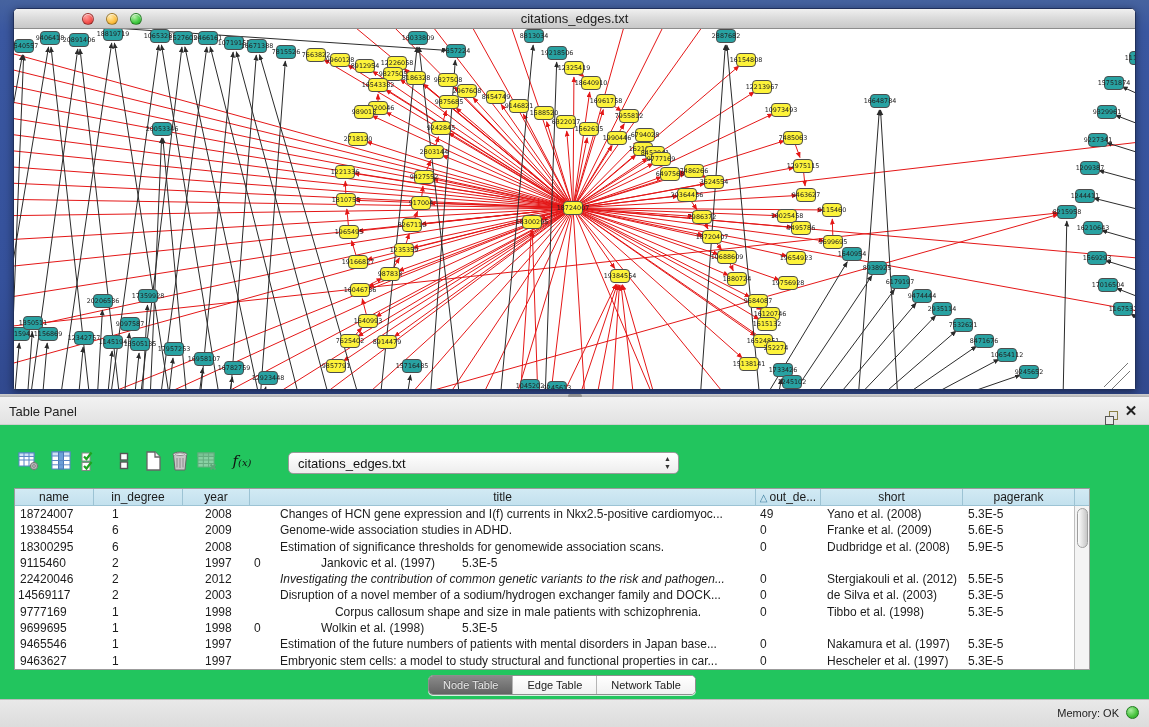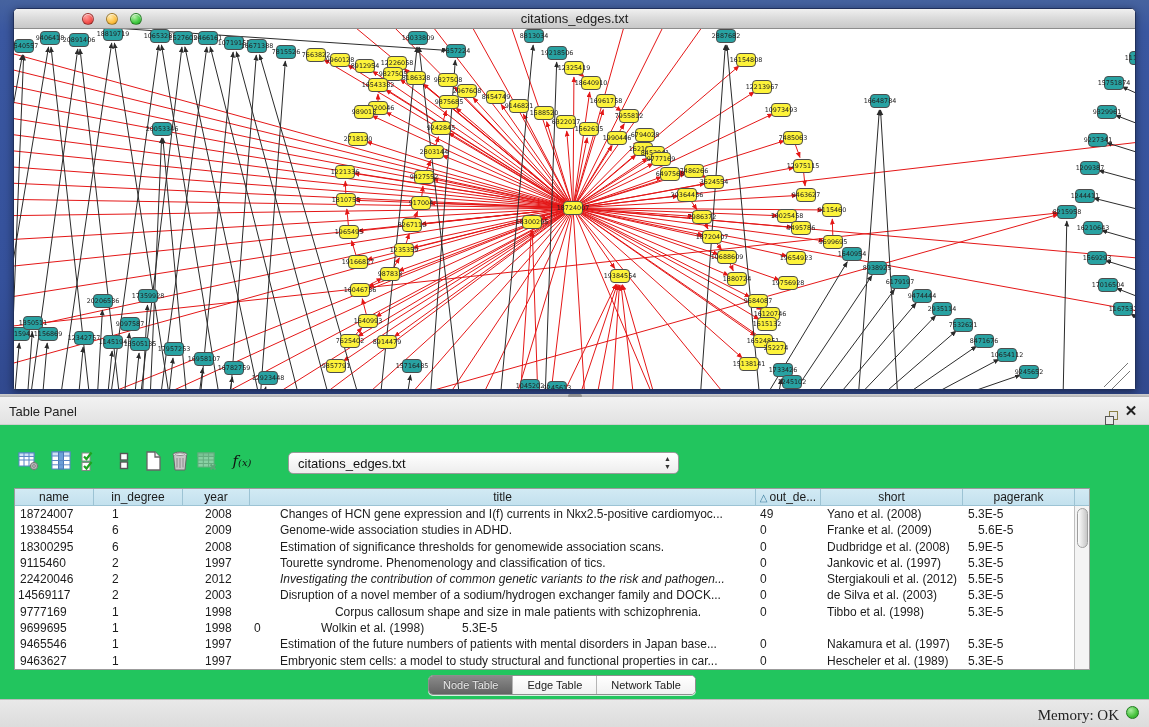--- a/index.html
+++ b/index.html
@@ -80,21 +80,21 @@
     box-shadow:0 1px 0 rgba(255,255,255,.8); }
   .seg { height:100%; font-size:11px; padding:0 14px; line-height:19px; color:#222;
     background:linear-gradient(180deg,#ffffff,#f1f1f1); border-right:1px solid #b5b5b5; cursor:default; }
   .seg:last-child { border-right:none; }
   .seg.active { background:linear-gradient(180deg,#8a8a8a,#636363); color:#e6e6e6;
     text-shadow:0 -1px 0 rgba(0,0,0,.3); }
 
   
   #statusbar { position:absolute; left:0; top:302px; width:1149px; height:28px;
     background:linear-gradient(180deg,#e9e9e9,#dcdcdc); border-top:1px solid #bdbdbd; }
-  #statusbar .mem { position:absolute; right:30px; top:7px; font-size:15px; color:#222;font-family:Liberation Serif, serif; }
+  #statusbar .mem { position:absolute; right:30px; top:7px; font-size:11px; color:#222; }
   #mem-dot { position:absolute; right:10px; top:6px; width:13px; height:13px; border-radius:50%;
     border:1px solid #1f7a1f;
     background:radial-gradient(circle at 35% 30%,#a9eda0,#46c23c 60%,#2d9a2c); }
 </style>
 </head>
 <body>
 
 <div id="stage">
 
   <div id="desktop">
@@ -948,36 +948,35 @@
             <div class="td" style="width: 142px; padding-left: 6px;">Yano et al. (2008)</div>
             <div class="td" style="width: 112px; padding-left: 5px;">5.3E-5</div>
           </div>
           <div class="tr">
             <div class="td" style="width: 79px; padding-left: 5px;">19384554</div>
             <div class="td" style="width: 89px; padding-left: 18px;">6</div>
             <div class="td" style="width: 67px; padding-left: 22px;">2009</div>
             <div class="td" style="width: 506px; padding-left: 30px;">Genome-wide association studies in ADHD.</div>
             <div class="td" style="width: 65px; padding-left: 4px;">0</div>
             <div class="td" style="width: 142px; padding-left: 6px;">Franke et al. (2009)</div>
-            <div class="td" style="width: 112px; padding-left: 5px; margin-left: 10px;">5.6E-5</div>
+            <div class="td" style="width: 112px; padding-left: 5px;">5.6E-5</div>
           </div>
           <div class="tr">
             <div class="td" style="width: 79px; padding-left: 5px;">18300295</div>
             <div class="td" style="width: 89px; padding-left: 18px;">6</div>
             <div class="td" style="width: 67px; padding-left: 22px;">2008</div>
             <div class="td" style="width: 506px; padding-left: 30px;">Estimation of significance thresholds for genomewide association scans.</div>
             <div class="td" style="width: 65px; padding-left: 4px;">0</div>
             <div class="td" style="width: 142px; padding-left: 6px;">Dudbridge et al. (2008)</div>
             <div class="td" style="width: 112px; padding-left: 5px;">5.9E-5</div>
           </div>
           <div class="tr">
             <div class="td" style="width: 79px; padding-left: 5px;">9115460</div>
             <div class="td" style="width: 89px; padding-left: 18px;">2</div>
             <div class="td" style="width: 67px; padding-left: 22px;">1997</div>
-            <div class="td" style="width: 506px; padding-left: 30px;">Tourette syndrome. Phenomenology and classification of tics.</div>
             <div class="td" style="width: 65px; padding-left: 4px;">0</div>
             <div class="td" style="width: 142px; padding-left: 6px;">Jankovic et al. (1997)</div>
             <div class="td" style="width: 112px; padding-left: 5px;">5.3E-5</div>
           </div>
           <div class="tr">
             <div class="td" style="width: 79px; padding-left: 5px;">22420046</div>
             <div class="td" style="width: 89px; padding-left: 18px;">2</div>
             <div class="td" style="width: 67px; padding-left: 22px;">2012</div>
             <div class="td" style="width: 506px; padding-left: 30px; font-style: italic;">Investigating the contribution of common genetic variants to the risk and pathogen...</div>
             <div class="td" style="width: 65px; padding-left: 4px;">0</div>
@@ -1018,21 +1017,21 @@
             <div class="td" style="width: 65px; padding-left: 4px;">0</div>
             <div class="td" style="width: 142px; padding-left: 6px;">Nakamura et al. (1997)</div>
             <div class="td" style="width: 112px; padding-left: 5px;">5.3E-5</div>
           </div>
           <div class="tr">
             <div class="td" style="width: 79px; padding-left: 5px;">9463627</div>
             <div class="td" style="width: 89px; padding-left: 18px;">1</div>
             <div class="td" style="width: 67px; padding-left: 22px;">1997</div>
             <div class="td" style="width: 506px; padding-left: 30px;">Embryonic stem cells: a model to study structural and functional properties in car...</div>
             <div class="td" style="width: 65px; padding-left: 4px;">0</div>
-            <div class="td" style="width: 142px; padding-left: 6px;">Hescheler et al. (1989)</div>
+            <div class="td" style="width: 142px; padding-left: 6px;">Hescheler et al. (1997)</div>
             <div class="td" style="width: 112px; padding-left: 5px;">5.3E-5</div>
           </div>
         </div>
       <div id="vscroll">
         <div class="thumb"></div>
       </div>
     </div>
 
     <div id="tabbar">
       <div id="segtabs">

